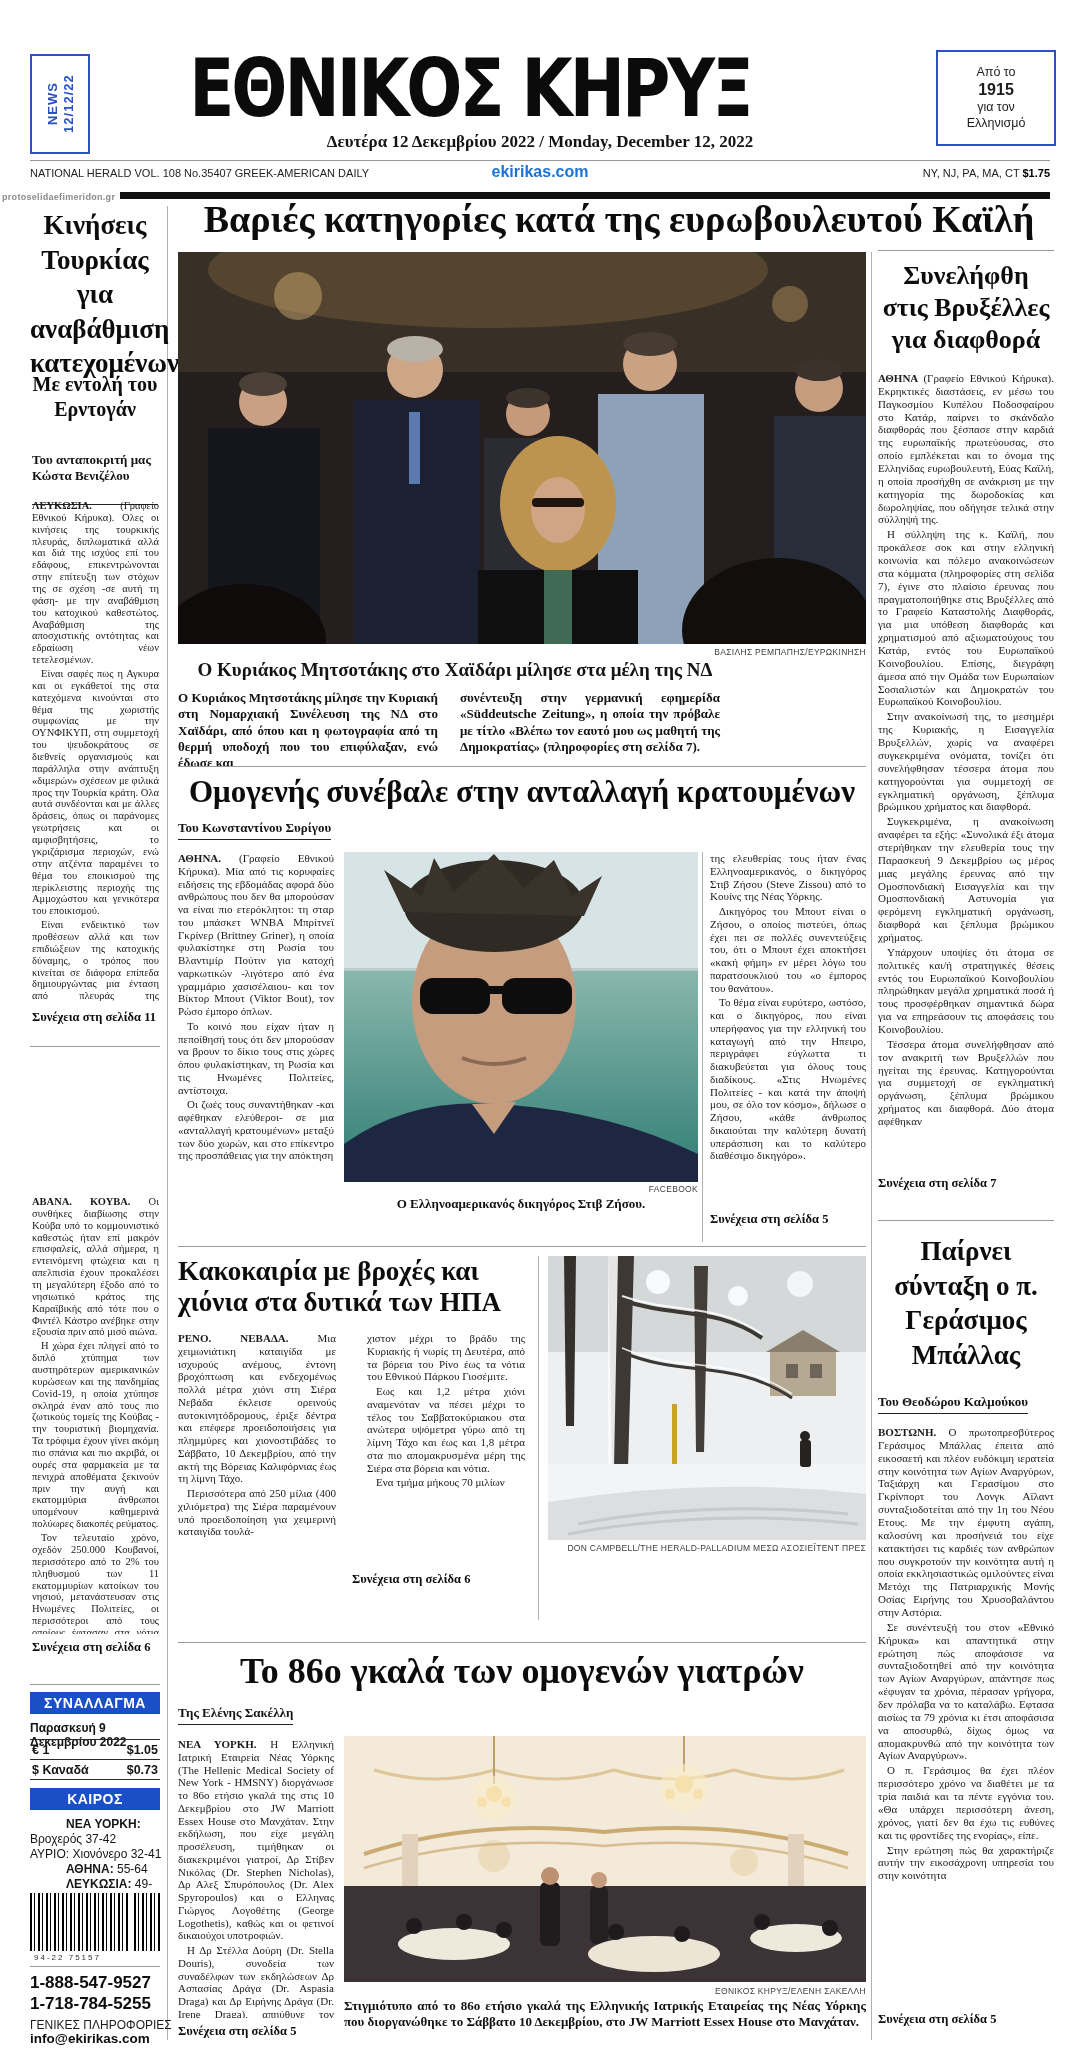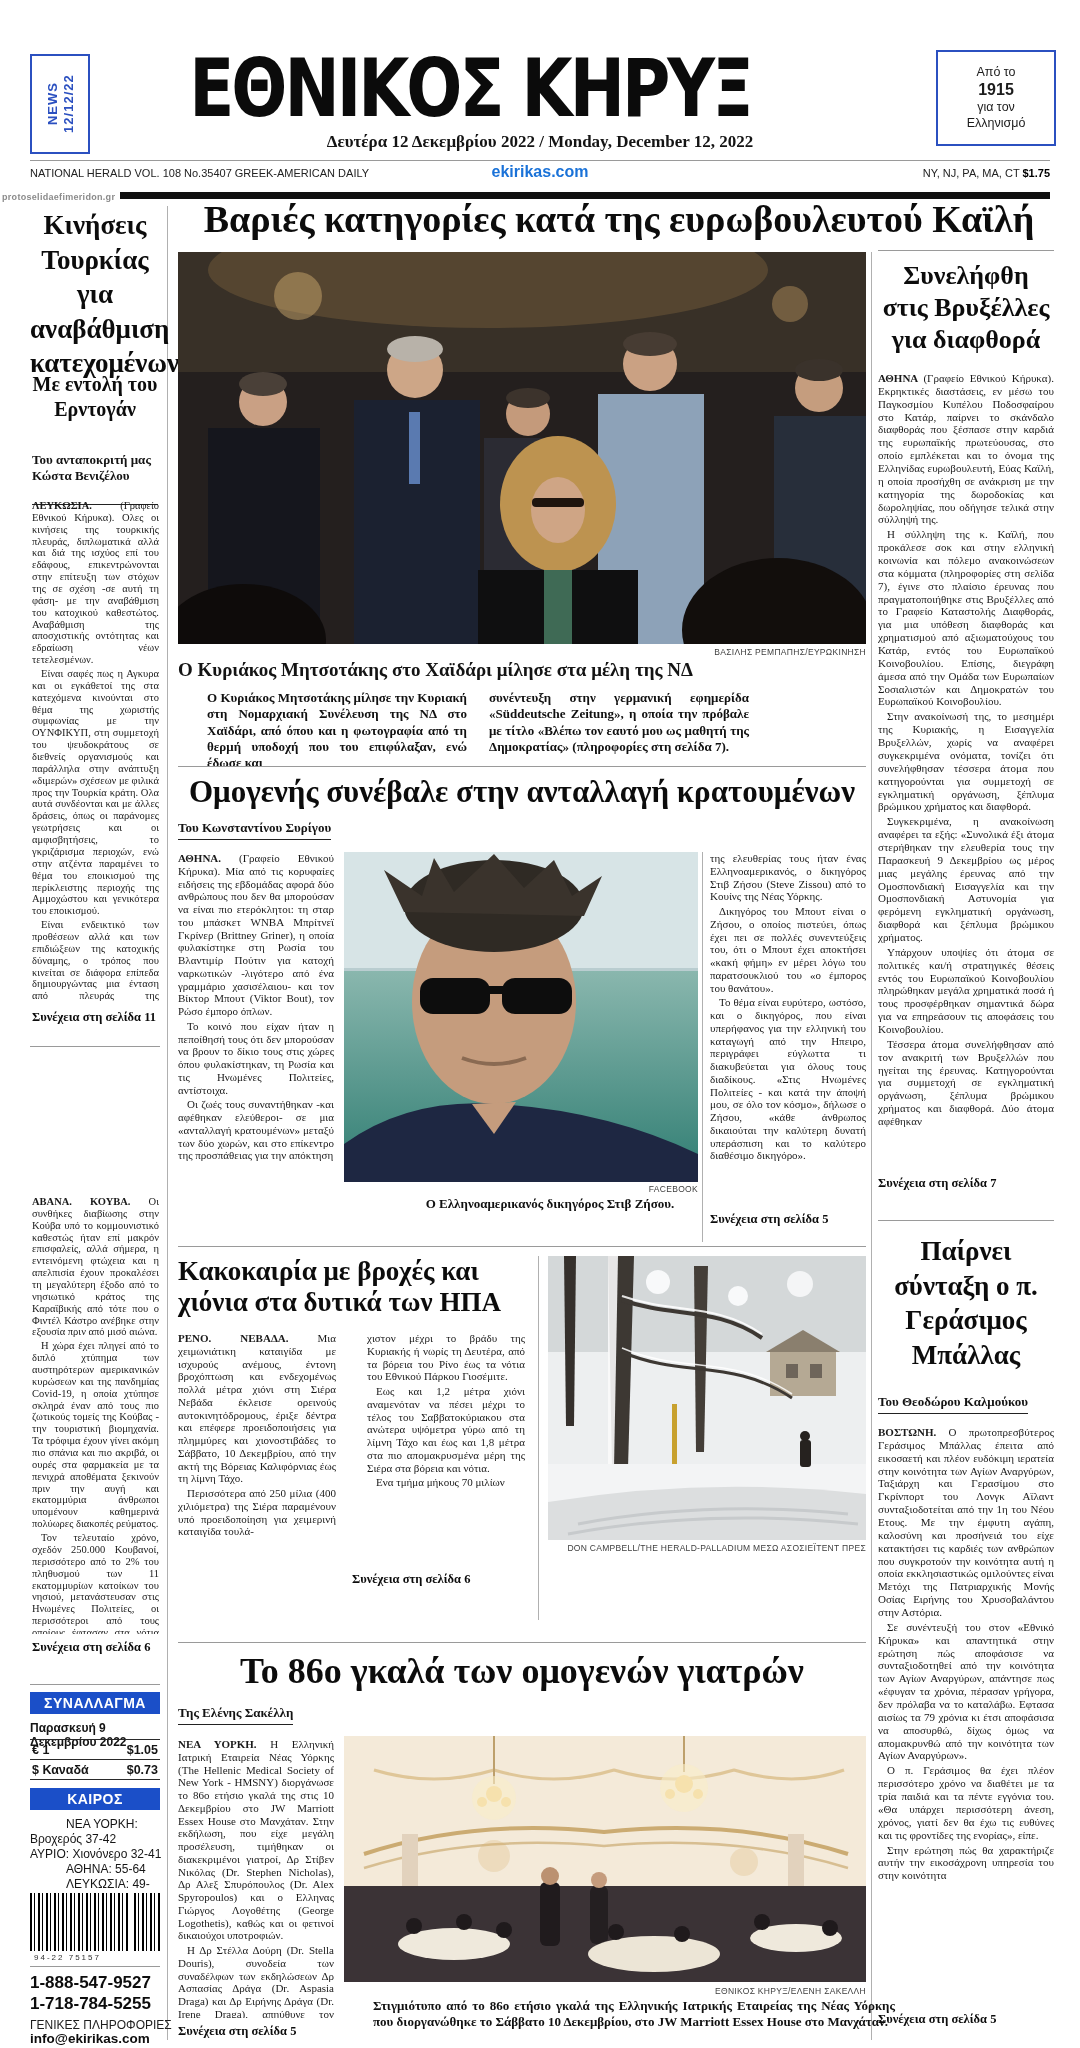--- a/index.html
+++ b/index.html
@@ -30,29 +30,29 @@
 
   
   .bodycol{text-align:justify;color:#1a1a1a;overflow:hidden;}
   .bodycol p{margin:0 0 2px 0;}
   .bodycol p + p{text-indent:9px;}
   .lead{font-weight:bold;}
   .cont{font-weight:bold;font-size:12.5px;color:#0c0c0c;}
 
   .byline{font-weight:bold;font-size:13px;border-bottom:1.5px solid #222;padding-bottom:3px;display:inline-block;}
   .byline-pre{font-weight:bold;font-size:13px;}
-  .caption{font-weight:bold;font-size:13px;line-height:1.25;text-align:justify;color:#111;margin-left:29px;}
+  .caption{font-weight:bold;font-size:13px;line-height:1.25;text-align:justify;color:#111;}
   .credit{font:8.5px "Liberation Sans",sans-serif;color:#3d3d3d;text-align:right;letter-spacing:0.3px;}
 
   .blue-header{position:absolute;background:#1b4fc8;color:#fff;text-align:center;
                font:bold 14px "Liberation Sans",sans-serif;padding:3px 0;letter-spacing:0.5px;}
   .exch-row{display:flex;justify-content:space-between;border-top:1px solid #2a2a2a;padding:3px 2px 2px 2px;
             font:bold 12.5px "Liberation Sans",sans-serif;}
   .wline{font:12px "Liberation Sans",sans-serif;line-height:1.26;color:#161616;}
-  .wline b{font-weight:normal;padding-left:36px;}
+  .wline b{font-weight:bold;padding-left:36px;}
   .barcode{position:absolute;background:repeating-linear-gradient(90deg,#000 0 2px,#fff 2px 4px,#000 4px 5px,#fff 5px 8px);}
   .bdigits{font:8px "Liberation Sans",sans-serif;color:#333;letter-spacing:2px;}
   .phones{font:bold 17px "Liberation Sans",sans-serif;line-height:1.25;color:#0d0d0d;}
   .geninfo{font:12px "Liberation Sans",sans-serif;color:#1d1d1d;}
   .email{font:bold 13.5px "Liberation Sans",sans-serif;color:#0d0d0d;}
   .photo{position:absolute;overflow:hidden;background:#ccc;}
   .photo svg{display:block;width:100%;height:100%;}
 </style>
 </head>
 <body>
@@ -176,21 +176,21 @@
       <ellipse cx="380" cy="258" rx="27" ry="33" fill="#cfa585"></ellipse>
       <rect x="354" y="246" width="52" height="9" rx="4" fill="#1f150e"></rect>
       <rect x="300" y="318" width="160" height="74" fill="#0f0f10"></rect>
       <rect x="366" y="318" width="28" height="74" fill="#3f6a55"></rect>
       <ellipse cx="600" cy="378" rx="96" ry="72" fill="#120e0c"></ellipse>
       <ellipse cx="66" cy="388" rx="82" ry="56" fill="#0e0b0a"></ellipse>
     </svg>
   </div>
   <div class="abs credit" style="left:560px;top:647px;width:306px;">ΒΑΣΙΛΗΣ ΡΕΜΠΑΠΗΣ/ΕΥΡΩΚΙΝΗΣΗ</div>
 
-  <div class="abs" style="left:178px;top:659px;width:542px;font-weight:bold;font-size:19px;">Ο Κυριάκος Μητσοτάκης στο Χαϊδάρι μίλησε στα μέλη της ΝΔ</div>
+  <div class="abs" style="left:184px;top:659px;width:542px;font-weight:bold;font-size:19px;text-align:center;">Ο Κυριάκος Μητσοτάκης στο Χαϊδάρι μίλησε στα μέλη της ΝΔ</div>
   <div class="abs caption" style="left:178px;top:690px;width:260px;">Ο Κυριάκος Μητσοτάκης μίλησε την Κυριακή στη Νομαρχιακή Συνέλευση της ΝΔ στο Χαϊδάρι, από όπου και η φωτογραφία από τη θερμή υποδοχή που του επιφύλαξαν, ενώ έδωσε και</div>
   <div class="abs caption" style="left:460px;top:690px;width:260px;">συνέντευξη στην γερμανική εφημερίδα «Süddeutsche Zeitung», η οποία την πρόβαλε με τίτλο «Βλέπω τον εαυτό μου ως μαθητή της Δημοκρατίας» (πληροφορίες στη σελίδα 7).</div>
   <div class="hrule" style="left:178px;top:766px;width:688px;"></div>
 
   <div class="abs h-col" style="left:178px;top:774px;width:688px;font-size:31px;">Ομογενής συνέβαλε στην ανταλλαγή κρατουμένων</div>
   <div class="abs byline" style="left:178px;top:820px;">Του Κωνσταντίνου Συρίγου</div>
 
   <div class="abs bodycol" style="left:178px;top:852px;width:156px;height:388px;font-size:11px;line-height:1.16;">
     <p><b class="lead">ΑΘΗΝΑ. </b><span>(Γραφείο Εθνικού Κήρυκα). Μία από τις κορυφαίες ειδήσεις της εβδομάδας αφορά δύο ανθρώπους που δεν θα μπορούσαν να είναι πιο ετερόκλητοι: τη σταρ του μπάσκετ WNBA Μπρίτνεϊ Γκρίνερ (Brittney Griner), η οποία φυλακίστηκε στη Ρωσία του Βλαντιμίρ Πούτιν για κατοχή ναρκωτικών -λιγότερο από ένα γραμμάριο χασισέλαιου- και τον Βίκτορ Μπουτ (Viktor Bout), τον Ρώσο έμπορο όπλων.</span></p>
     <p><span>Το κοινό που είχαν ήταν η πεποίθησή τους ότι δεν μπορούσαν να βρουν το δίκιο τους στις χώρες όπου φυλακίστηκαν, τη Ρωσία και τις Ηνωμένες Πολιτείες, αντίστοιχα.</span></p>

